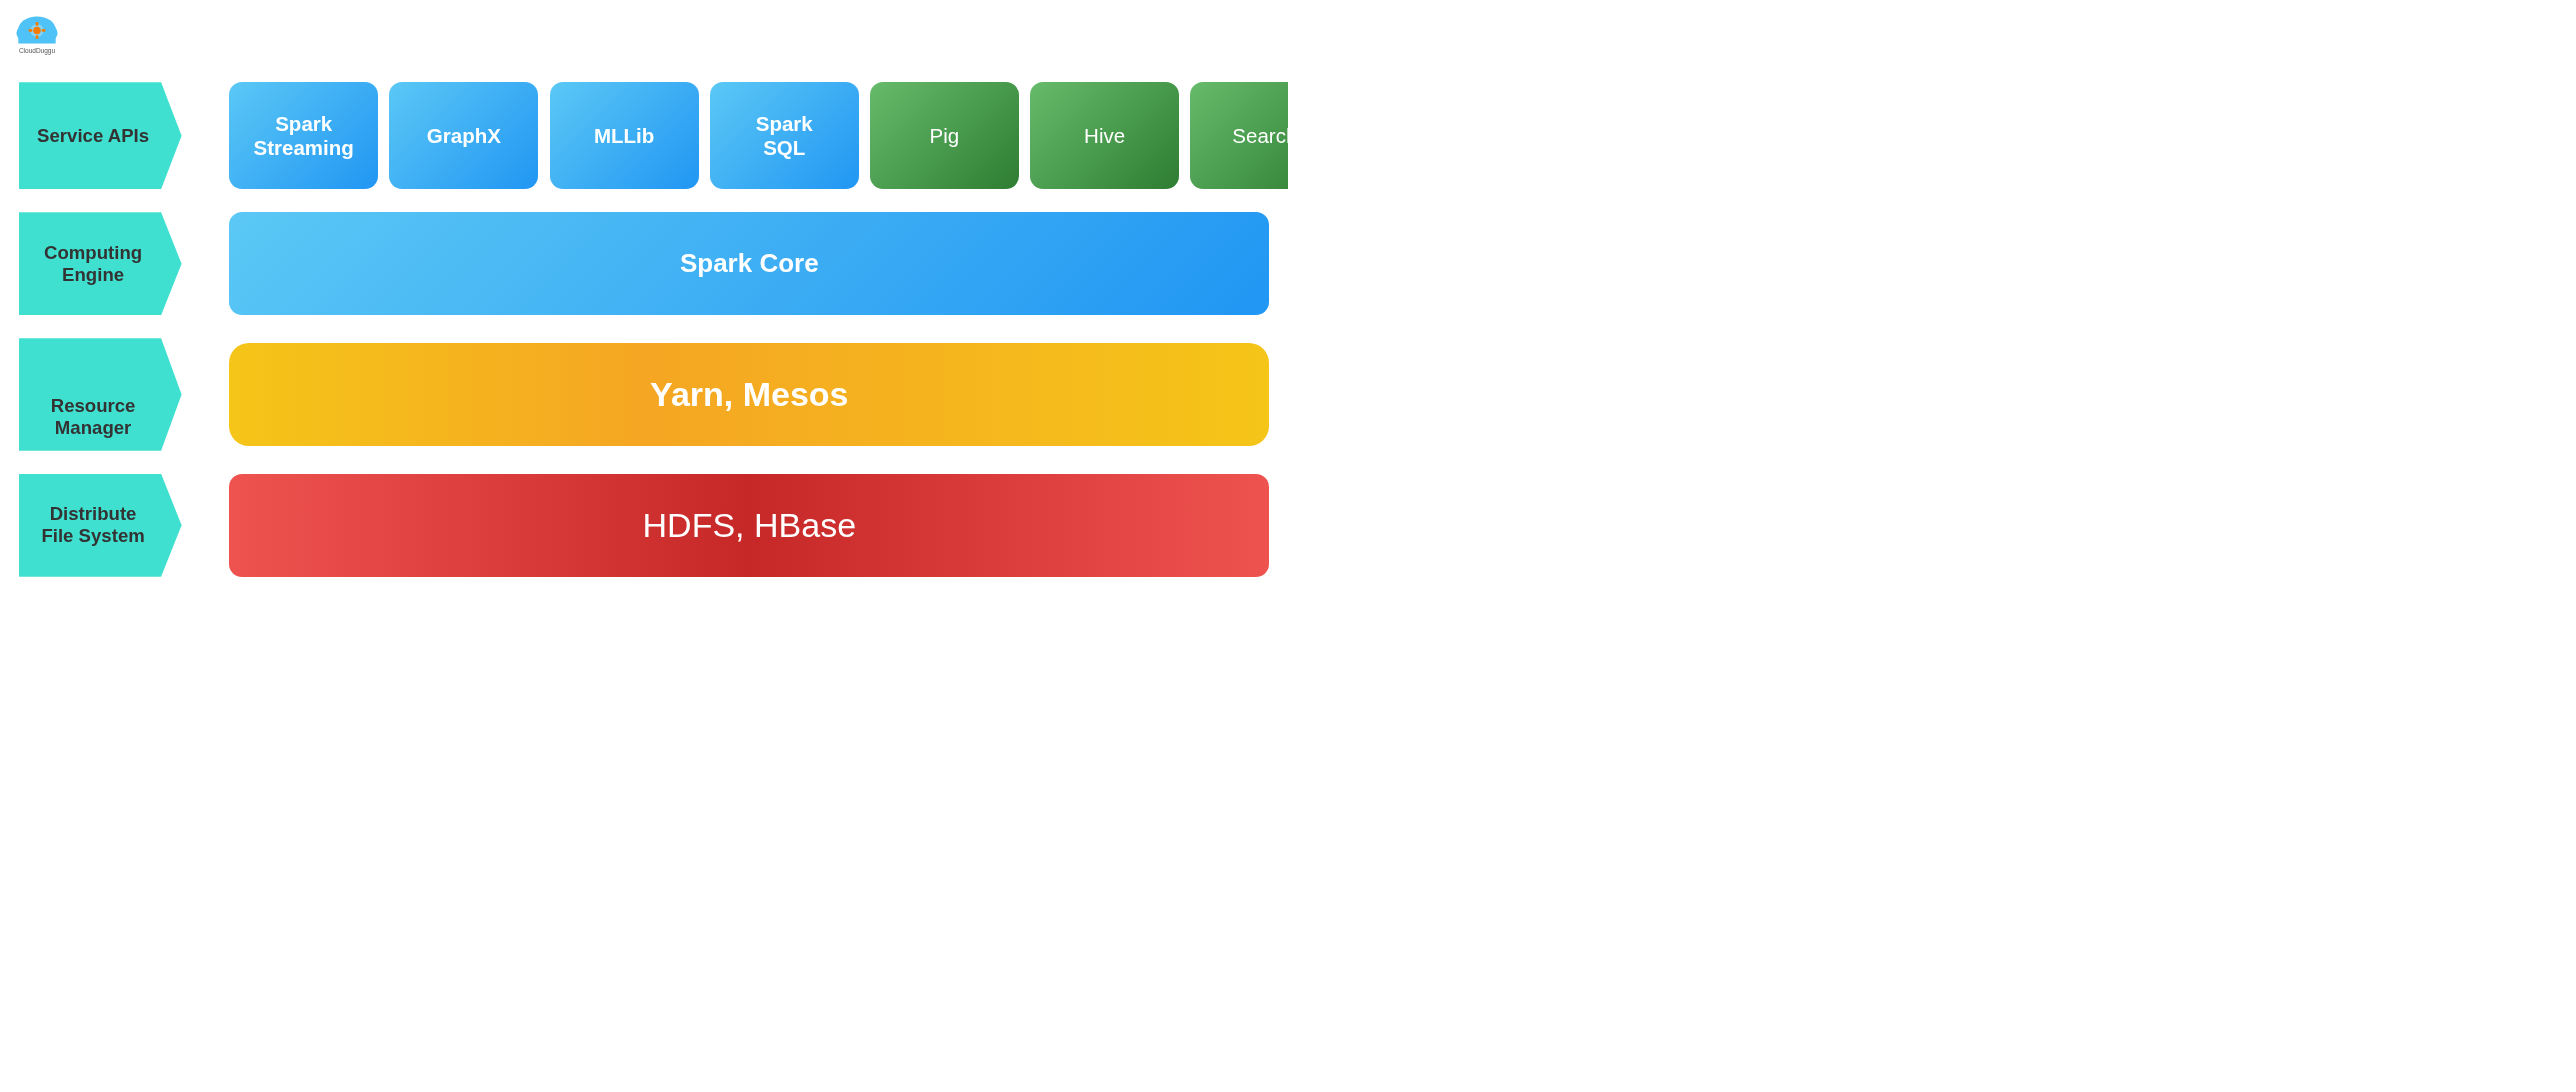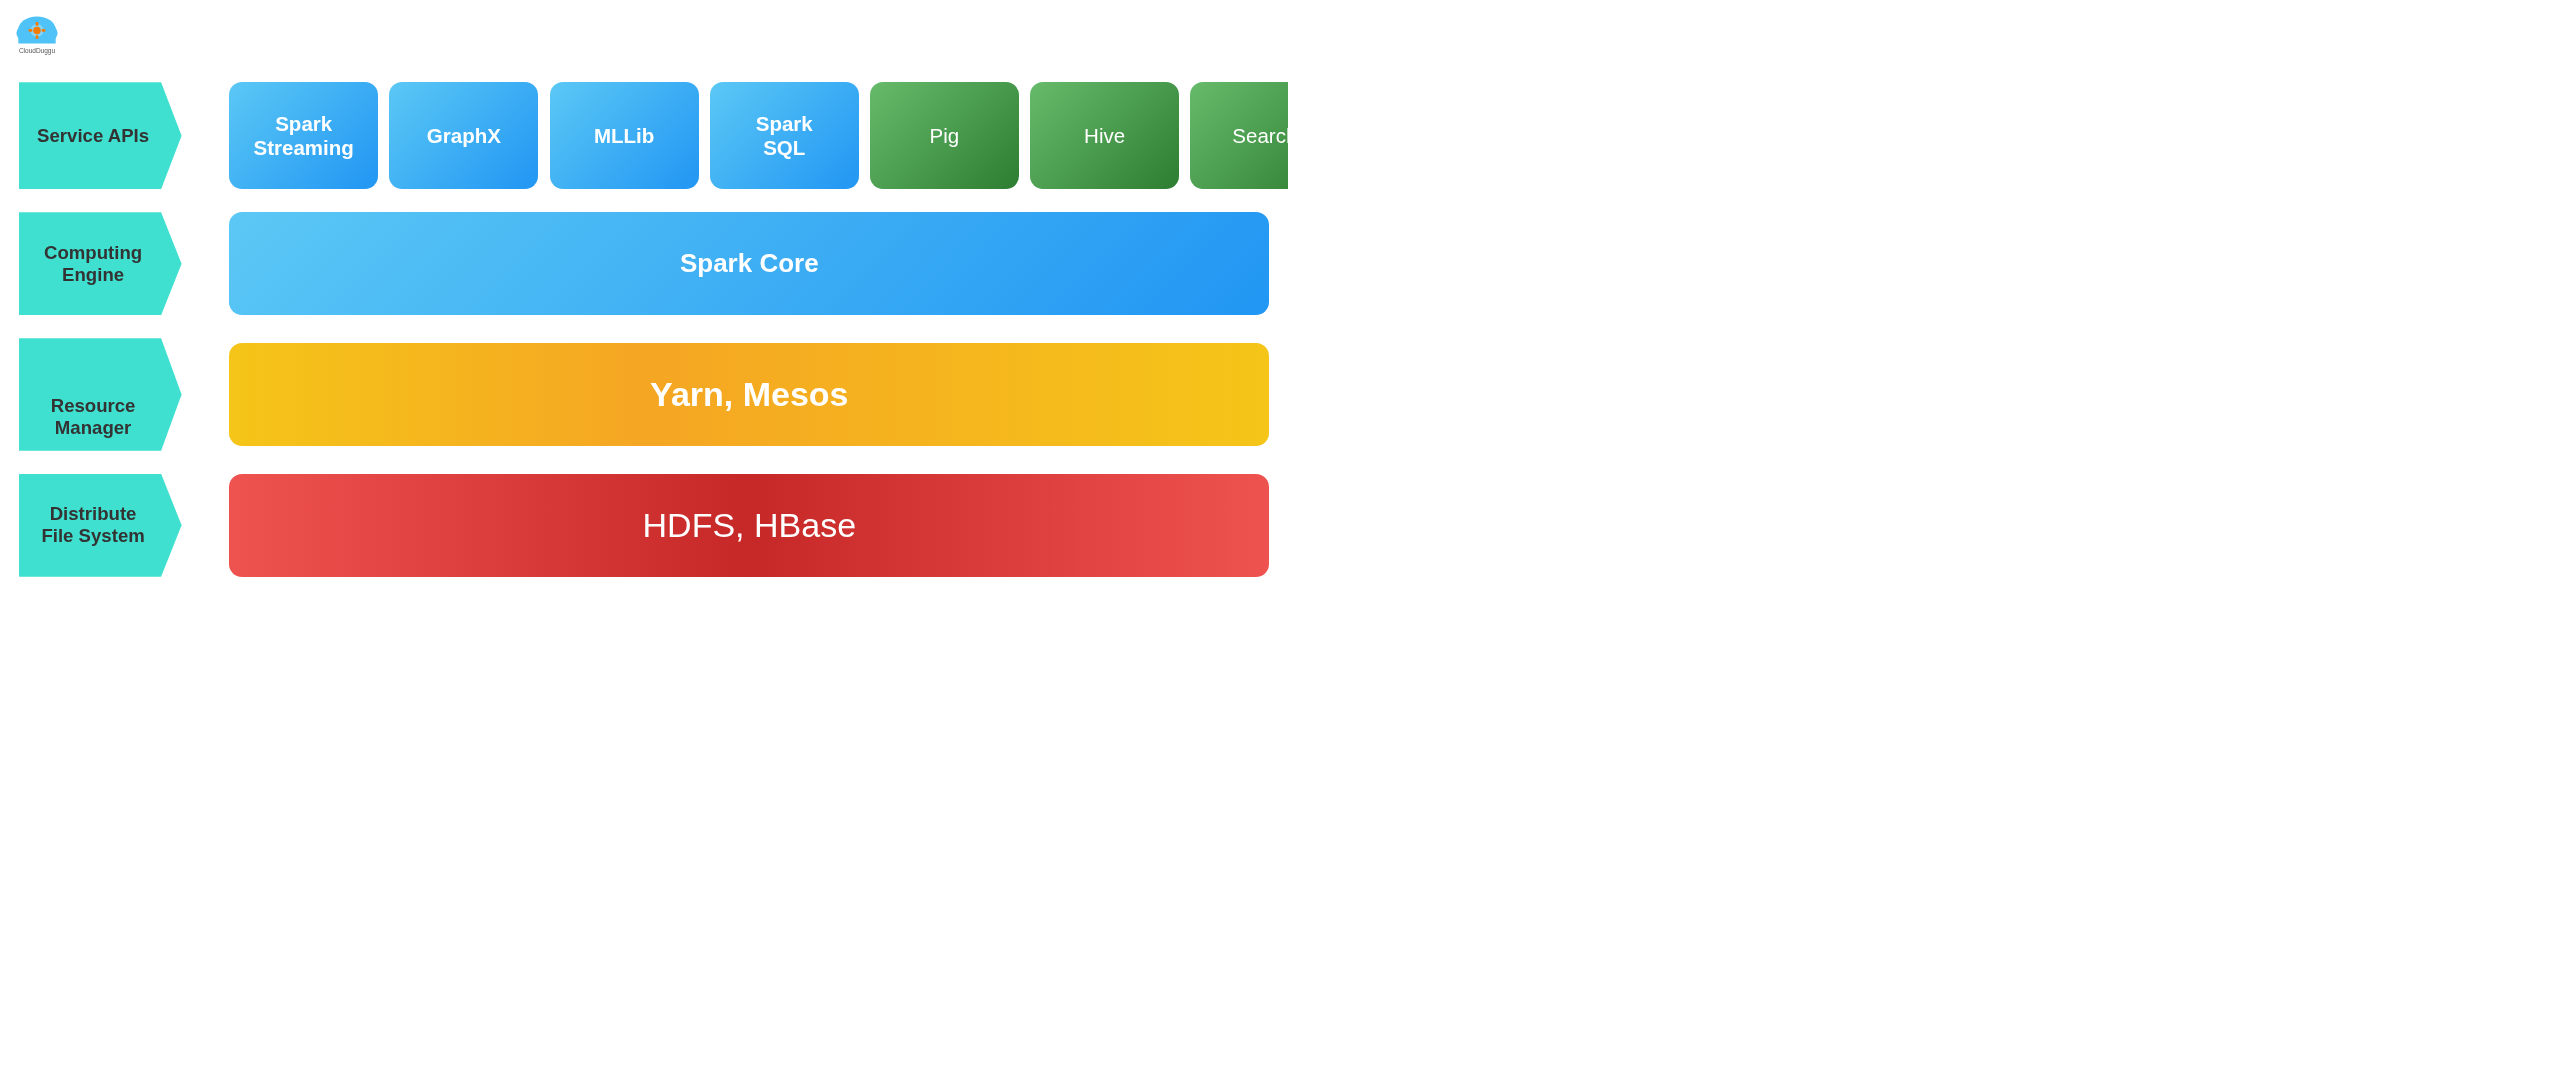--- a/index.html
+++ b/index.html
@@ -107,21 +107,21 @@
 
     
     .yarn-box {
       flex: 1;
       min-height: 103px;
       background: linear-gradient(90deg, #f5c518 0%, #f5a623 40%, #f5c518 100%);
       color: white;
       font-size: 34px;
       font-weight: bold;
       text-align: center;
-      border-radius: 13px;
+      border-radius: 20px;
       display: flex;
       align-items: center;
       justify-content: center;
     }
 
     
     .hdfs-box {
       flex: 1;
       min-height: 103px;
       background: linear-gradient(90deg, #ef5350 0%, #c62828 50%, #ef5350 100%);

